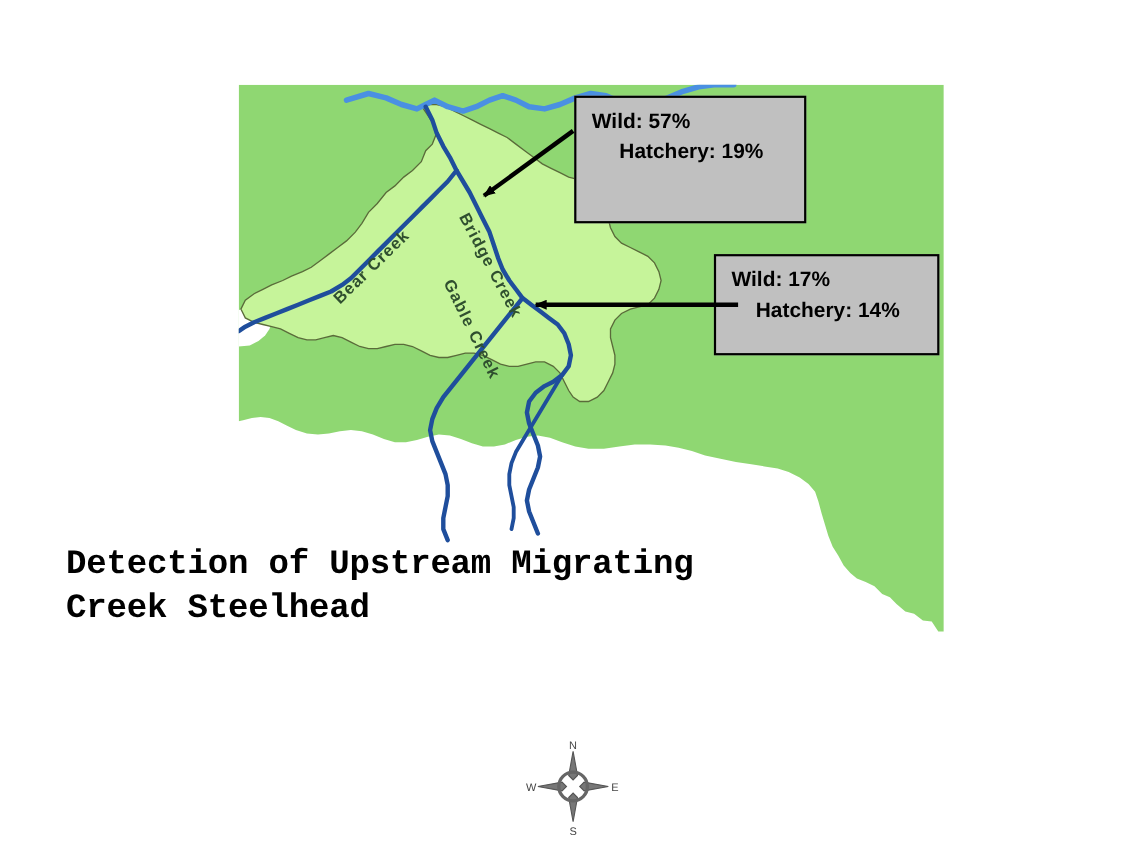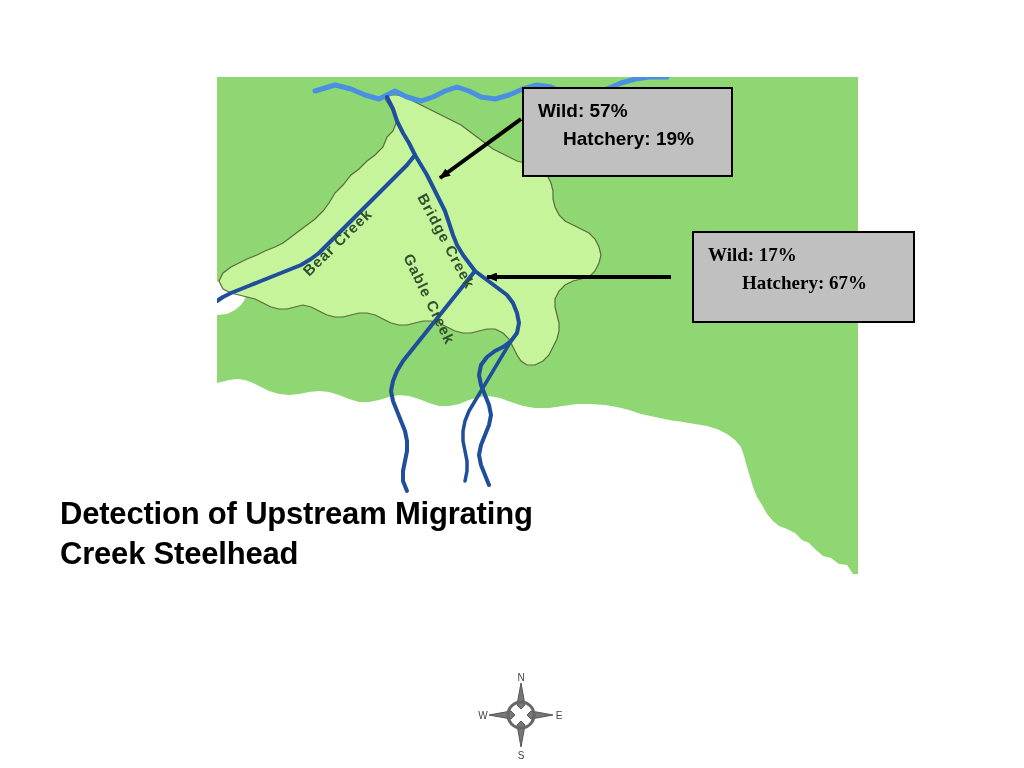--- a/index.html
+++ b/index.html
@@ -59,28 +59,27 @@
   .callout .line {
     white-space: nowrap;
     margin: 5px 0 9px 0;
   }
   .callout .line:last-child { margin-bottom: 3px; text-align: center; }
 
   #callout-upper {
     left: 522px;
     top: 87px;
     width: 211px;
-    height: 90px;
+    height: 116px;
   }
   #callout-lower {
-    left: 692px;
+    left: 649px;
     top: 231px;
-    width: 223px;
+    width: 205px;
     height: 92px;
-    font-family: Liberation Serif, serif;
   }
 
   
   .arrow-layer {
     position: absolute;
     left: 0; top: 0;
     width: 1024px;
     height: 768px;
     pointer-events: none;
   }
@@ -89,20 +88,21 @@
   #slide-title {
     position: absolute;
     left: 60px;
     top: 494px;
     width: 660px;
     font-size: 31px;
     font-weight: bold;
     line-height: 1.28;
     color: #000000;
     letter-spacing: -0.2px;
+    font-family: Liberation Mono, monospace;
   }
   #slide-title .t-line { display: block; }
 
   
   #compass {
     position: absolute;
     left: 258px;
     top: 592px;
     width: 92px;
     height: 92px;
@@ -222,21 +222,21 @@
 
   </div>
 
   <div class="callout" id="callout-upper">
     <div class="line">Wild: 57%</div>
     <div class="line">Hatchery: 19%</div>
   </div>
 
   <div class="callout" id="callout-lower">
     <div class="line">Wild: 17%</div>
-    <div class="line">Hatchery: 67%</div>
+    <div class="line">Hatchery: 14%</div>
   </div>
 
   <svg class="arrow-layer" viewBox="0 0 1024 768" xmlns="http://www.w3.org/2000/svg">
     <defs>
       <marker id="arrowHead" markerWidth="11" markerHeight="9" refX="10" refY="4.5" orient="auto" markerUnits="userSpaceOnUse">
         <polygon points="0,0 11,4.5 0,9" fill="#000000"></polygon>
       </marker>
     </defs>
 
     <line x1="521" y1="119" x2="440" y2="178" stroke="#000000" stroke-width="4" marker-end="url(#arrowHead)"></line>

